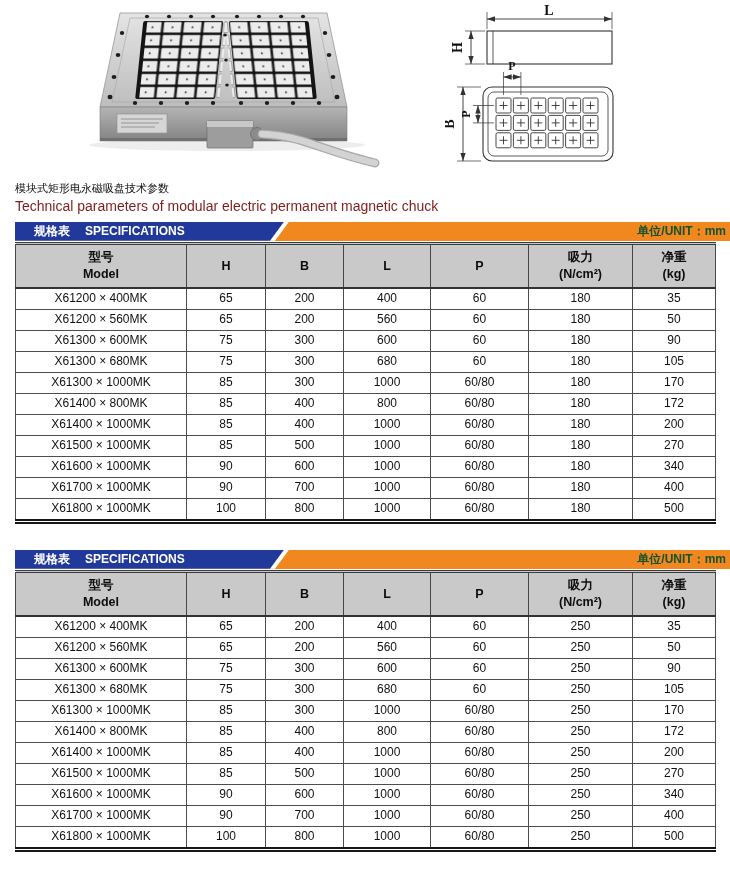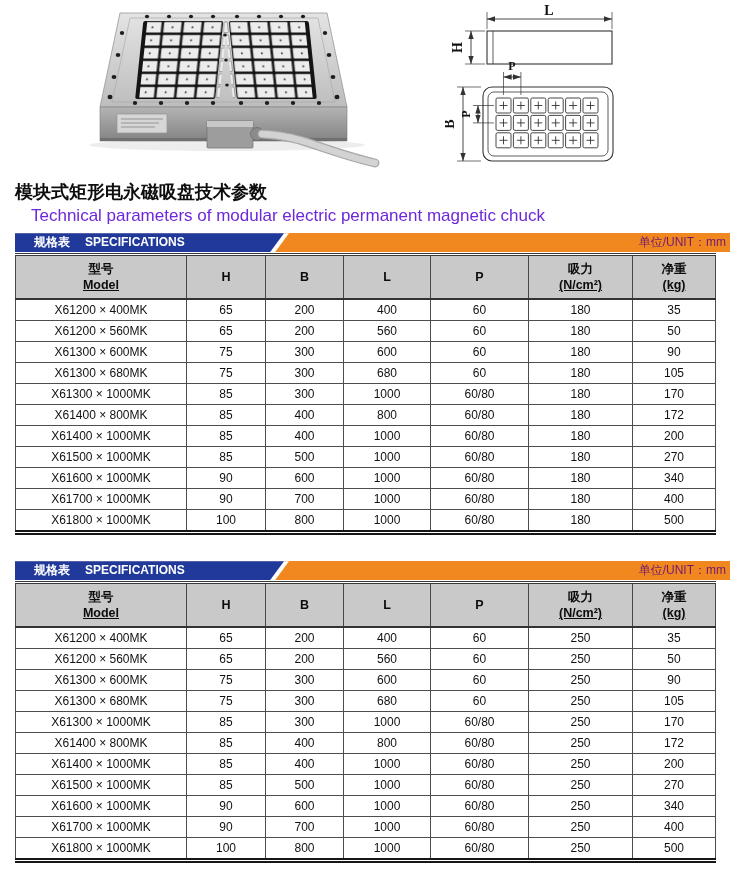--- a/index.html
+++ b/index.html
@@ -8,37 +8,37 @@
     font-family:"Liberation Sans","DejaVu Sans",sans-serif;
     color:#111;overflow:hidden;
   }
   .page{position:relative;width:730px;height:888px;background:#fff;}
   .hero{position:relative;width:730px;height:176px;}
   .photo-svg{position:absolute;left:55px;top:5px;}
   .drawing-svg{position:absolute;left:445px;top:0;}
   .content{margin:0 15px;width:700px;}
   .sec{padding-top:6px;}
   .sec.second{padding-top:26px;}
-  .title-zh{font-size:18px;font-weight:bold;color:#0e0e0e;margin:0 0 3px 0;line-height:1.15;}
-  .title-en{font-size:17px;color:#6d28d9;margin:0 0 8px 16px;line-height:1.15;}
+  .title-zh{font-size:11px;font-weight:normal;color:#0e0e0e;margin:0 0 3px 0;line-height:1.15;}
+  .title-en{font-size:14px;color:#7f1d1d;margin:0 0 8px 0;line-height:1.15;}
   .spec-bar{position:relative;width:700px;height:19px;background:var(--accent-orange,#f0871f);margin-bottom:1px;padding-left:20px;}
   .bar-slash{position:absolute;left:0;top:0;width:274px;height:19px;background:#ffffff;
     clip-path:polygon(0 0,100% 0,calc(100% - 14px) 100%,0 100%);}
   .bar-blue{position:absolute;left:0;top:0;width:269px;height:19px;background:var(--accent-blue,#21399b);
     clip-path:polygon(0 0,100% 0,calc(100% - 14px) 100%,0 100%);
     color:#fff;font-weight:bold;font-size:12px;line-height:19px;
     padding-left:19px;box-sizing:border-box;display:flex;gap:15px;white-space:nowrap;}
-  .bar-unit{position:absolute;right:9px;top:0;line-height:19px;color:#701a75;font-weight:normal;font-size:12px;}
+  .bar-unit{position:absolute;right:9px;top:0;line-height:19px;color:#14532d;font-weight:bold;font-size:12px;}
   table.spec{width:700px;border-collapse:collapse;table-layout:fixed;
     border-top:3px double #3a3a3a;border-bottom:5px double #161616;}
   table.spec th{background:var(--table-header-bg,#c9c9c9);border:1px solid #474747;border-bottom:2px solid #333;
     font-weight:bold;font-size:12.5px;height:40px;padding:1px 2px;line-height:1.3;color:#0c0c0c;text-align:center;}
   table.spec td{border:1px solid #4d4d4d;text-align:center;height:20px;padding:0 2px;
     font-size:12px;color:#111;line-height:1.1;}
-  .th-sub{font-weight:bold;text-decoration:underline;}
+  .th-sub{font-weight:bold;}
 </style>
 </head>
 <body>
 
 <div class="page">
 
   <div class="hero">
 
     <svg class="photo-svg" width="350" height="166" viewBox="0 0 350 166">
       <defs>

